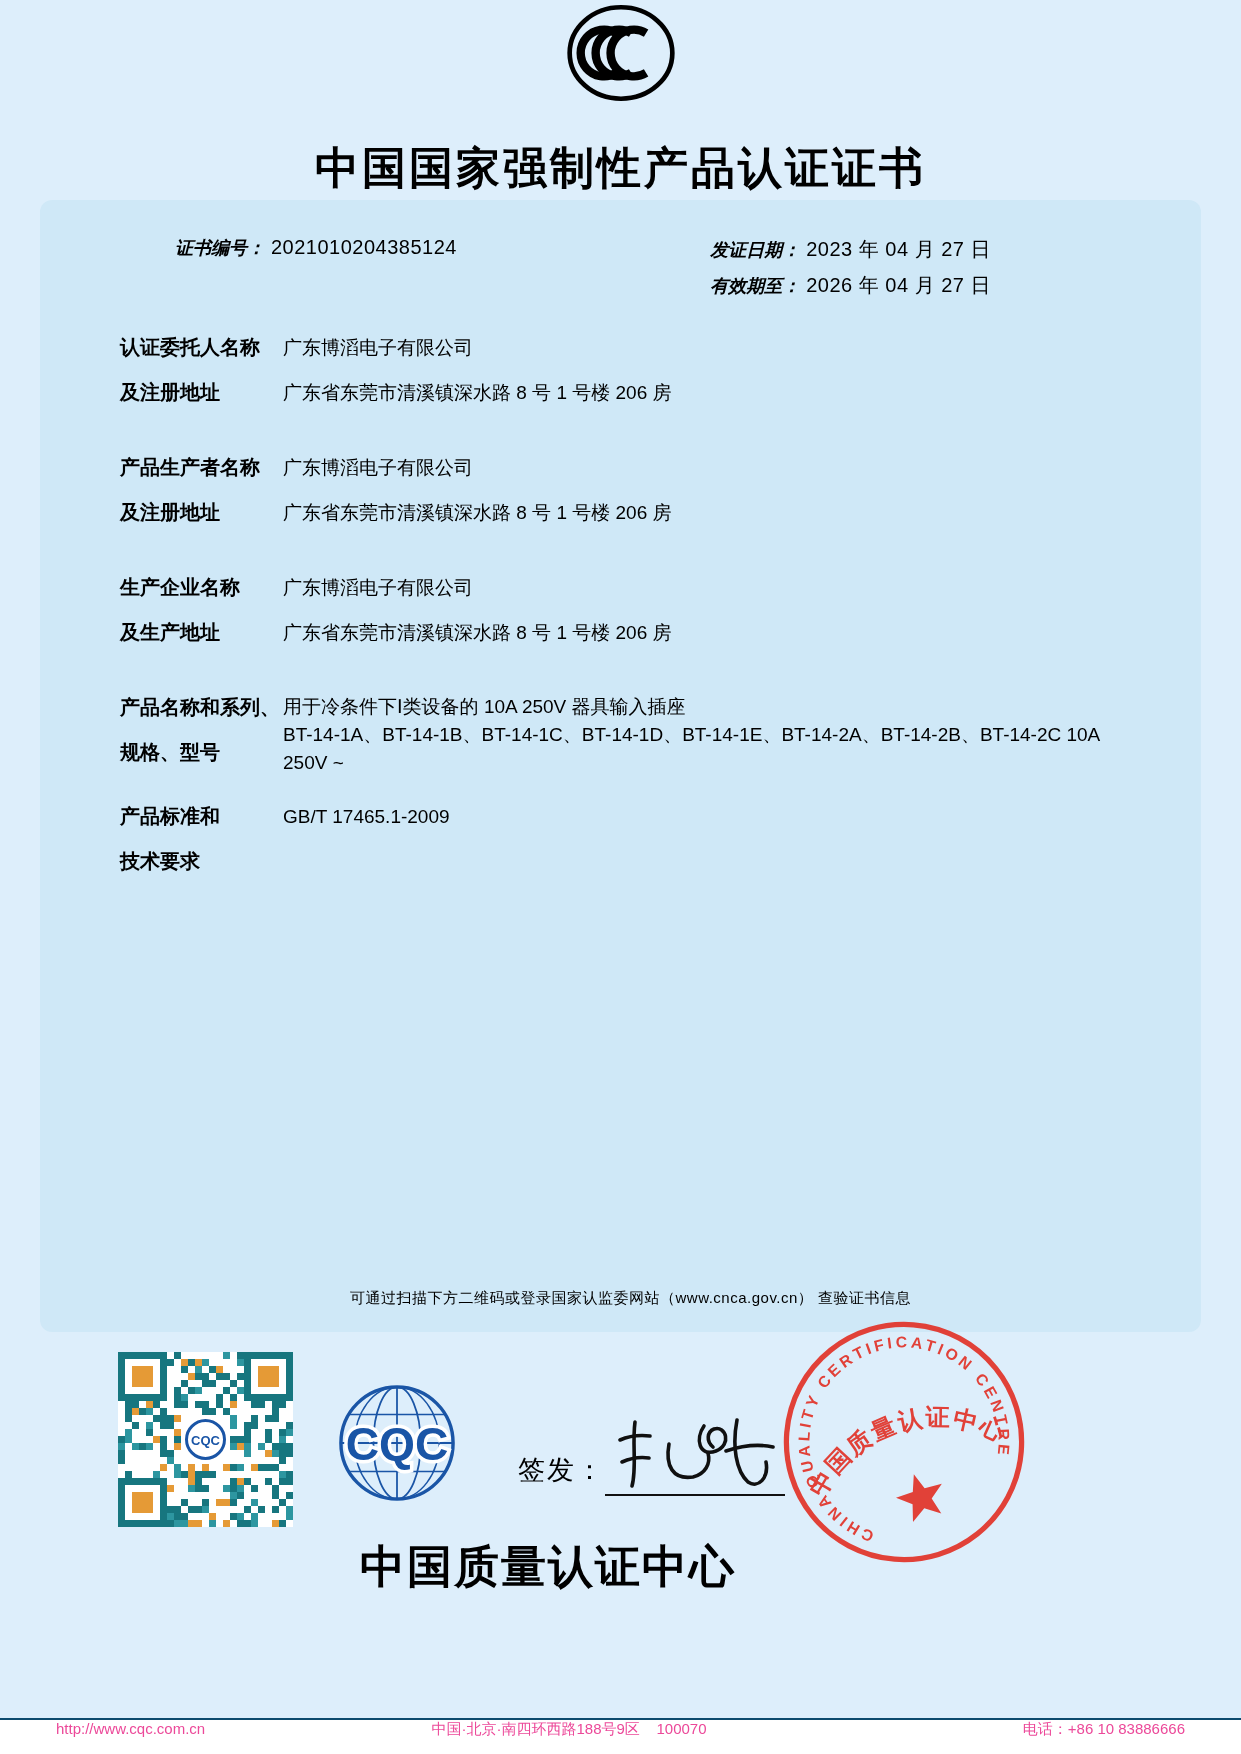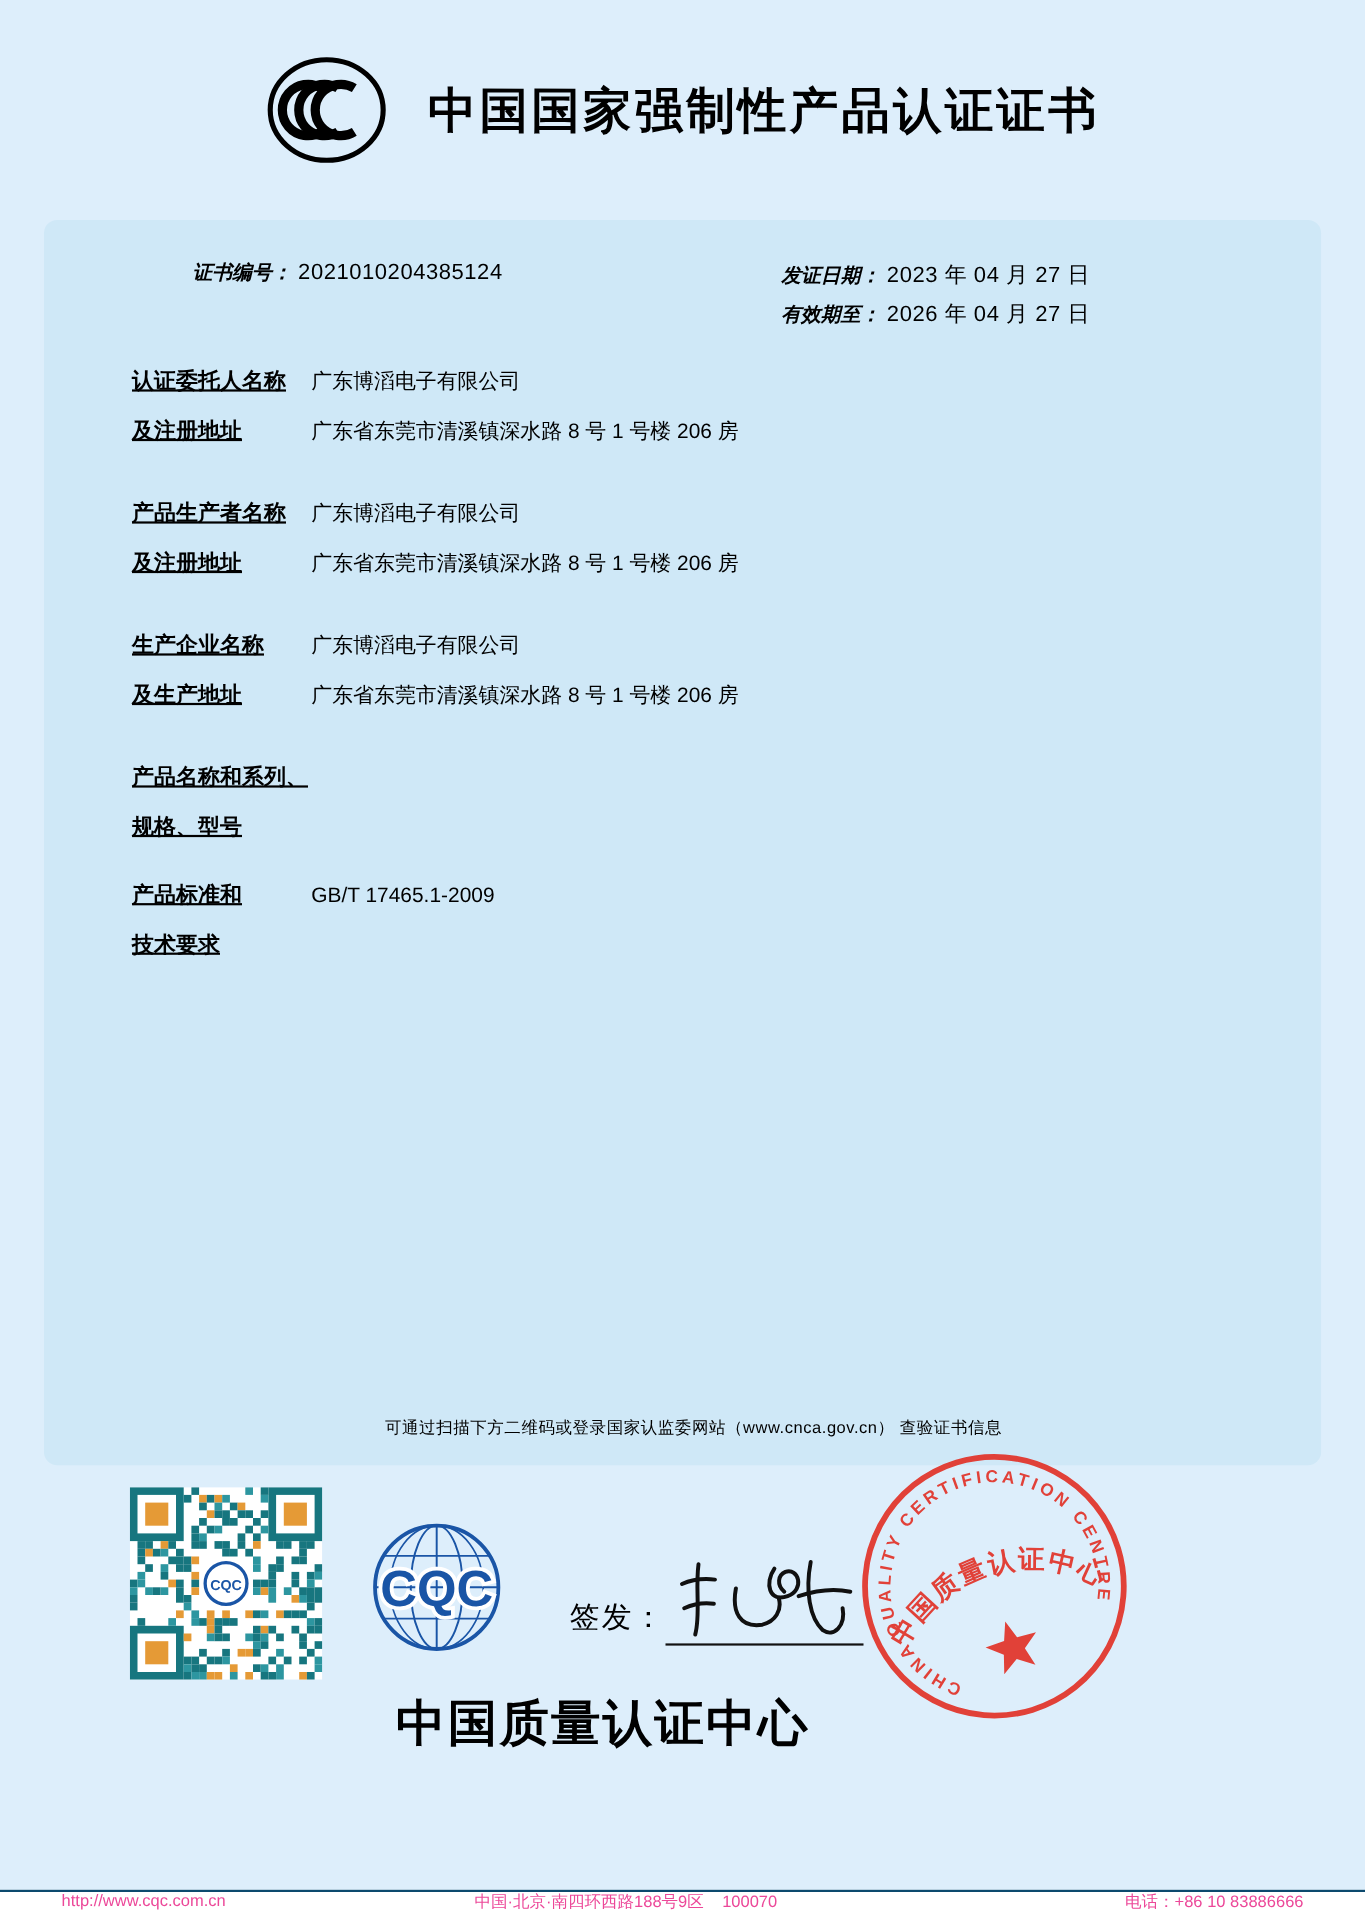--- a/index.html
+++ b/index.html
@@ -13,20 +13,21 @@
     overflow:hidden;
   }
 
   
   .hdr {
     height:200px;
     display:flex;
     align-items:center;
     justify-content:center;
     gap:36px;
+    flex-direction:column;
   }
   .hdr h1 {
     font-size:44px;
     font-weight:700;
     letter-spacing:3px;
     font-family:"Liberation Sans", sans-serif;
   }
   .ccc-mark { width:112px; height:100px; flex:0 0 auto; }
 
   
@@ -49,21 +50,21 @@
     font-family:"Liberation Serif", serif;
     font-style:italic;
     font-weight:700;
     font-size:18px;
     margin-right:6px;
   }
   .meta .v { font-size:20px; letter-spacing:.5px; }
   .meta-right { margin-right:150px; display:flex; flex-direction:column; gap:9px; }
 
   .field { display:flex; margin-bottom:30px; }
-  .lcol { width:163px; flex:0 0 163px; font-weight:700; font-size:20px; line-height:45px;text-decoration:underline; }
+  .lcol { width:163px; flex:0 0 163px; font-weight:700; font-size:20px; line-height:45px; }
   .vcol { font-size:19px; line-height:45px; max-width:830px; }
   .vcol div { white-space:pre-line; }
   .vcol.tight { line-height:28px; padding-top:8px; }
   .field-product { margin-bottom:17px; }
 
   .stmts { margin-top:28px; padding-left:4px; }
   .stmts p {
     font-family:"Liberation Serif", serif;
     font-size:17.5px;
     letter-spacing:1.2px;
@@ -164,20 +165,25 @@
     <div class="vcol">
       <div>广东博滔电子有限公司</div>
       <div>广东省东莞市清溪镇深水路 8 号 1 号楼 206 房</div>
     </div>
   </div>
 
   <div class="field field-product">
     <div class="lcol">
       <div>产品名称和系列、</div>
       <div>规格、型号</div>
+    </div>
+    <div class="vcol tight">
+      <div>用于冷条件下Ⅰ类设备的 10A 250V 器具输入插座</div>
+      <div>BT-14-1A、BT-14-1B、BT-14-1C、BT-14-1D、BT-14-1E、BT-14-2A、BT-14-2B、BT-14-2C 10A
+250V ~</div>
     </div>
   </div>
 
   <div class="field">
     <div class="lcol">
       <div>产品标准和</div>
       <div>技术要求</div>
     </div>
     <div class="vcol">
       <div>GB/T 17465.1-2009</div>

